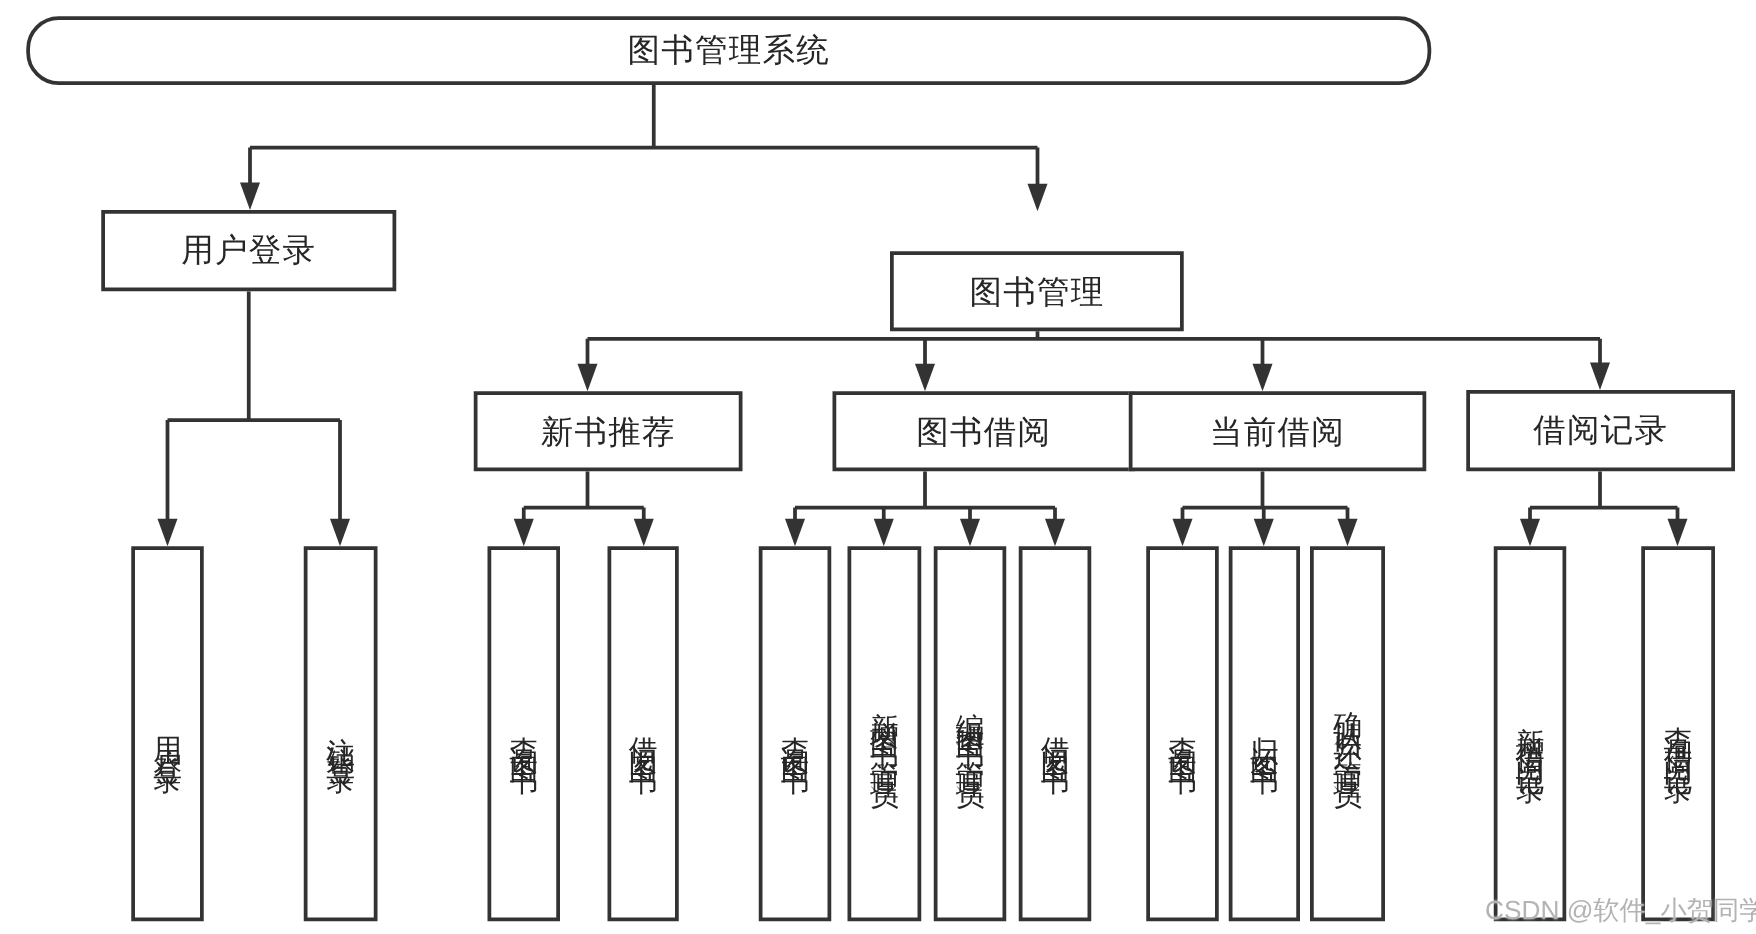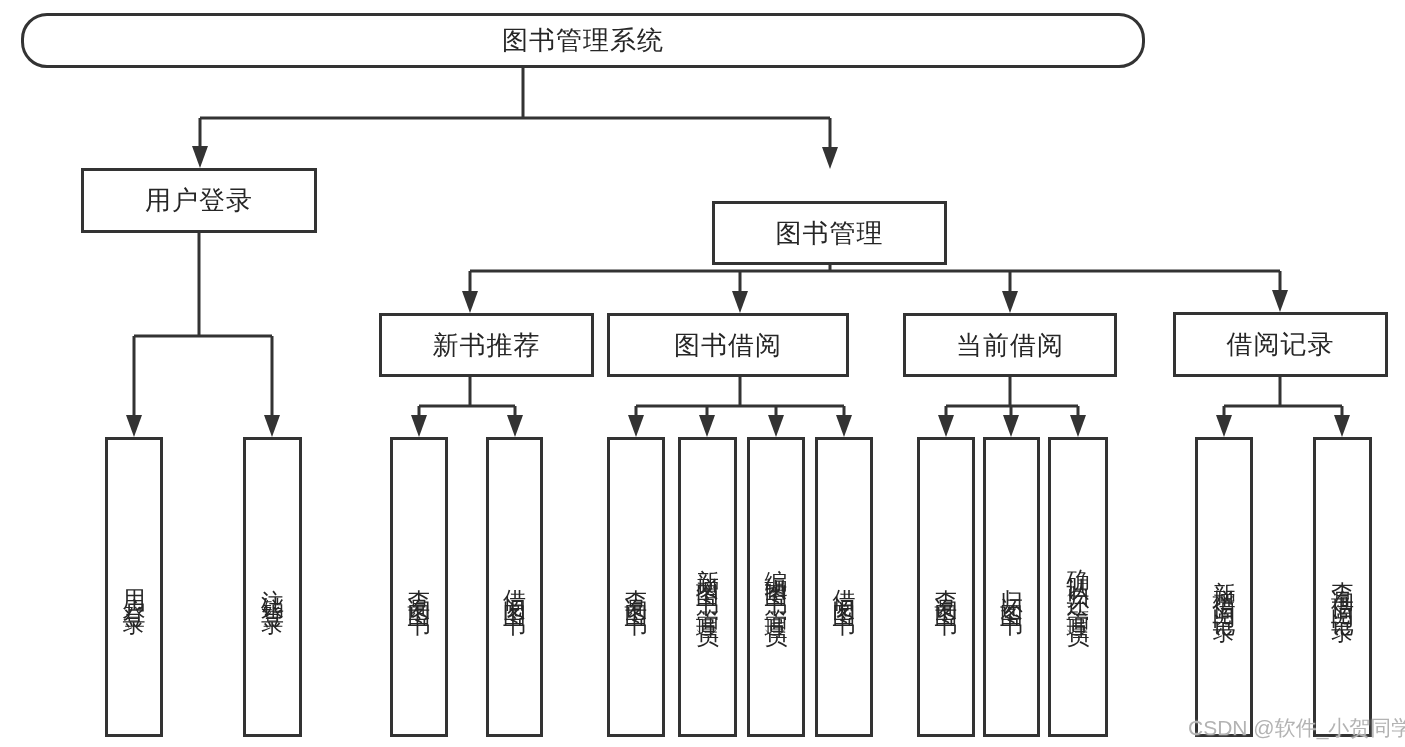--- a/index.html
+++ b/index.html
@@ -24,22 +24,22 @@
   .vbox .lbl {
     writing-mode:vertical-rl; text-orientation:mixed;
     font-size:23px; letter-spacing:8px; line-height:1; white-space:nowrap;
   }
 
   
   #n-root     { left:21px;   top:13px;  width:1124px; height:55px;border-radius:26px; }
   #n-login    { left:81px;   top:168px; width:236px;  height:65px; }
   #n-mgmt     { left:712px;  top:169px; width:235px;  height:64px;margin-top:32px; }
   #n-newbooks { left:363px;  top:313px; width:215px;  height:64px;margin-left:16px; }
-  #n-borrow   { left:607px;  top:313px; width:242px;  height:64px; }
-  #n-current  { left:903px;  top:313px; width:214px;  height:64px; }
+  #n-borrow   { left:666px;  top:313px; width:242px;  height:64px; }
+  #n-current  { left:903px;  top:313px; width:238px;  height:64px; }
   #n-records  { left:1173px; top:312px; width:215px;  height:65px; }
 
   #v0  { left:105px;  width:58px; }
   #v1  { left:243px;  width:59px; }
   #v2  { left:390px;  width:58px; }
   #v3  { left:486px;  width:57px; }
   #v4  { left:607px;  width:58px; }
   #v5  { left:678px;  width:59px; }
   #v6  { left:747px;  width:58px; }
   #v7  { left:815px;  width:58px; }

